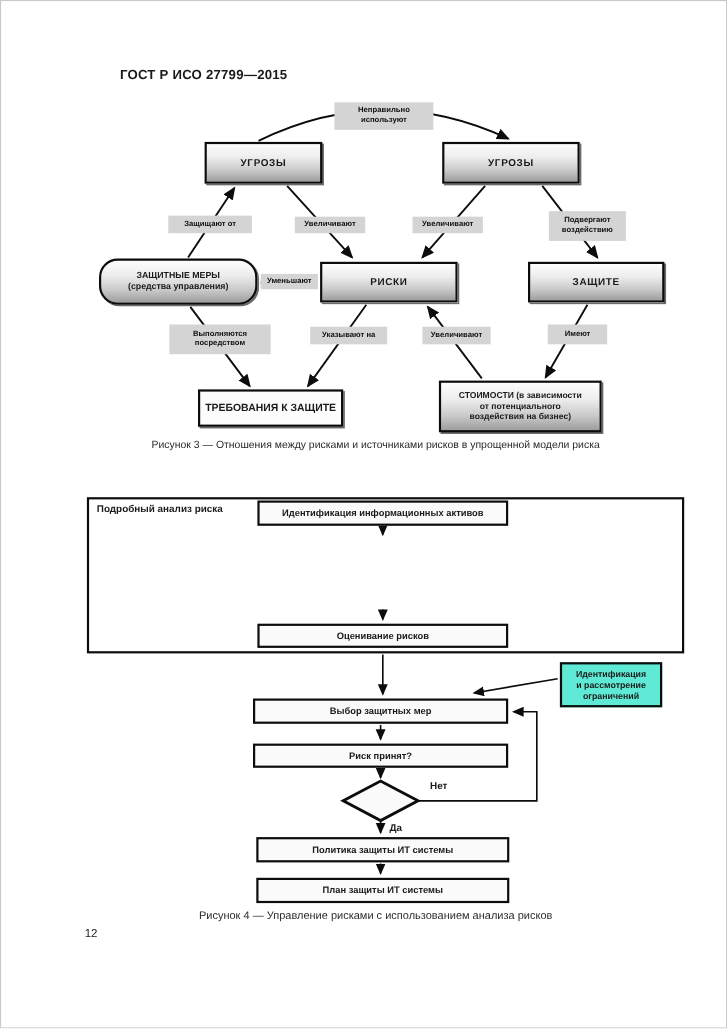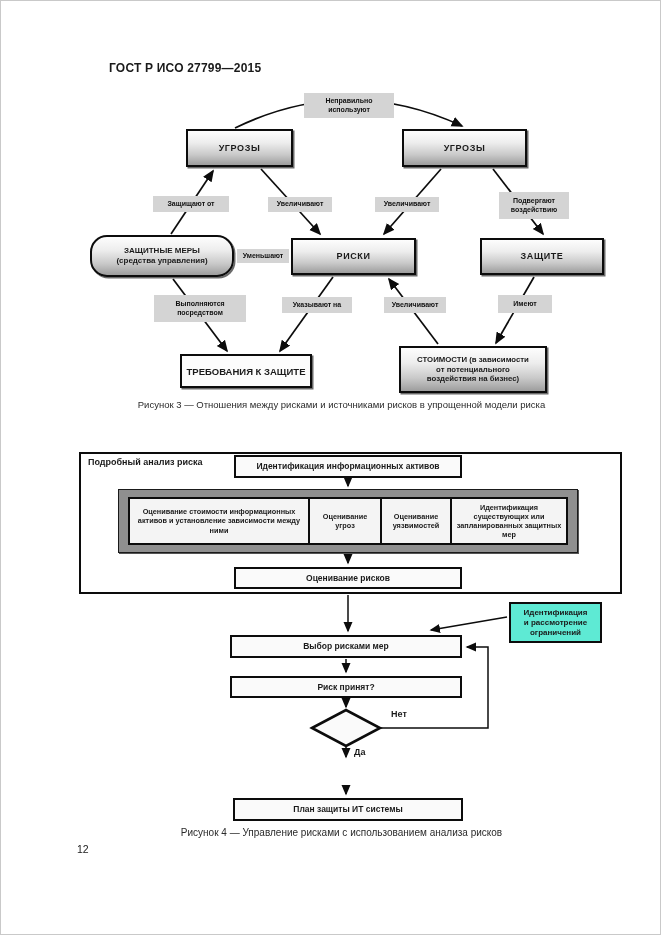--- a/index.html
+++ b/index.html
@@ -114,39 +114,32 @@
 воздействия на бизнес)</div>
 
   <div class="abs caption" style="left:60px;top:398px;width:561px;">Рисунок 3 — Отношения между рисками и источниками рисков в упрощенной модели риска</div>
 
 
   <div class="abs f4frame" style="left:78px;top:451px;width:543px;height:142px;"></div>
   <div class="abs f4label" style="left:87px;top:456px;">Подробный анализ риска</div>
 
   <div class="abs f4box" style="left:233px;top:454px;width:228px;height:23px;">Идентификация информационных активов</div>
 
-  <div class="abs band" style="left:117px;top:488px;width:460px;height:64px;">
-    <div class="bandInner">
-      <div class="cell" style="flex:0 0 178px;">Оценивание стоимости информационных активов и установление зависимости между ними</div>
-      <div class="cell" style="flex:0 0 72px;">Оценивание угроз</div>
-      <div class="cell" style="flex:0 0 70px;">Оценивание уязвимостей</div>
-      <div class="cell" style="flex:1 1 auto;">Идентификация существующих или запланированных защитных мер</div>
-    </div>
-  </div>
 
   <div class="abs f4box" style="left:233px;top:566px;width:228px;height:22px;">Оценивание рисков</div>
 
   <div class="abs grayBox pre" style="left:508px;top:601px;width:93px;height:41px;">Идентификация
 и рассмотрение
 ограничений</div>
 
-  <div class="abs f4box" style="left:229px;top:634px;width:232px;height:23px;">Выбор рисками мер</div>
+  <div class="abs f4box" style="left:229px;top:634px;width:232px;height:23px;">Выбор защитных мер</div>
 
   <div class="abs f4box" style="left:229px;top:675px;width:232px;height:22px;">Риск принят?</div>
 
   <div class="abs branch" style="left:390px;top:708px;">Нет</div>
   <div class="abs branch" style="left:353px;top:746px;">Да</div>
 
+  <div class="abs f4box" style="left:232px;top:760px;width:230px;height:23px;">Политика защиты ИТ системы</div>
   <div class="abs f4box" style="left:232px;top:797px;width:230px;height:23px;">План защиты ИТ системы</div>
 
   <div class="abs caption" style="left:60px;top:826px;width:561px;font-size:10px;">Рисунок 4 — Управление рисками с использованием анализа рисков</div>
 
 </div>
 
 </body></html>

